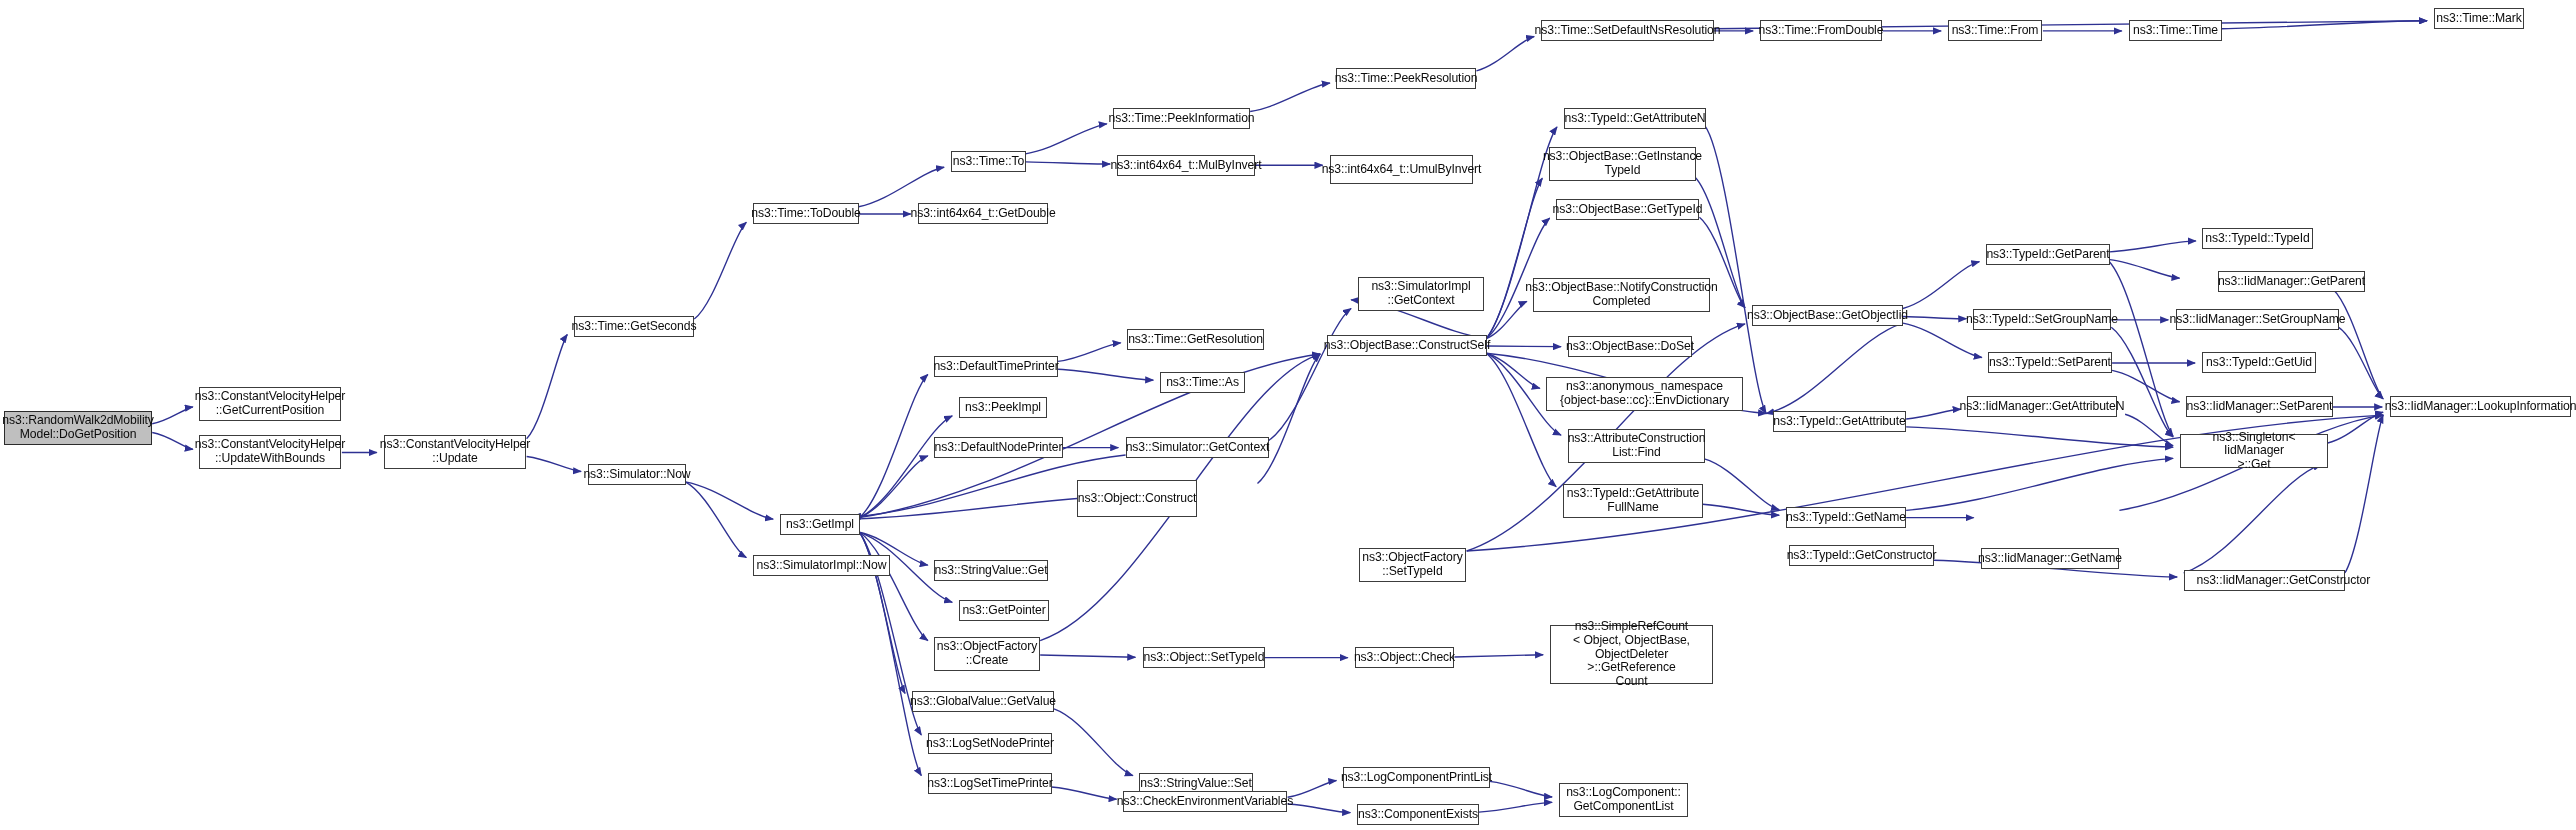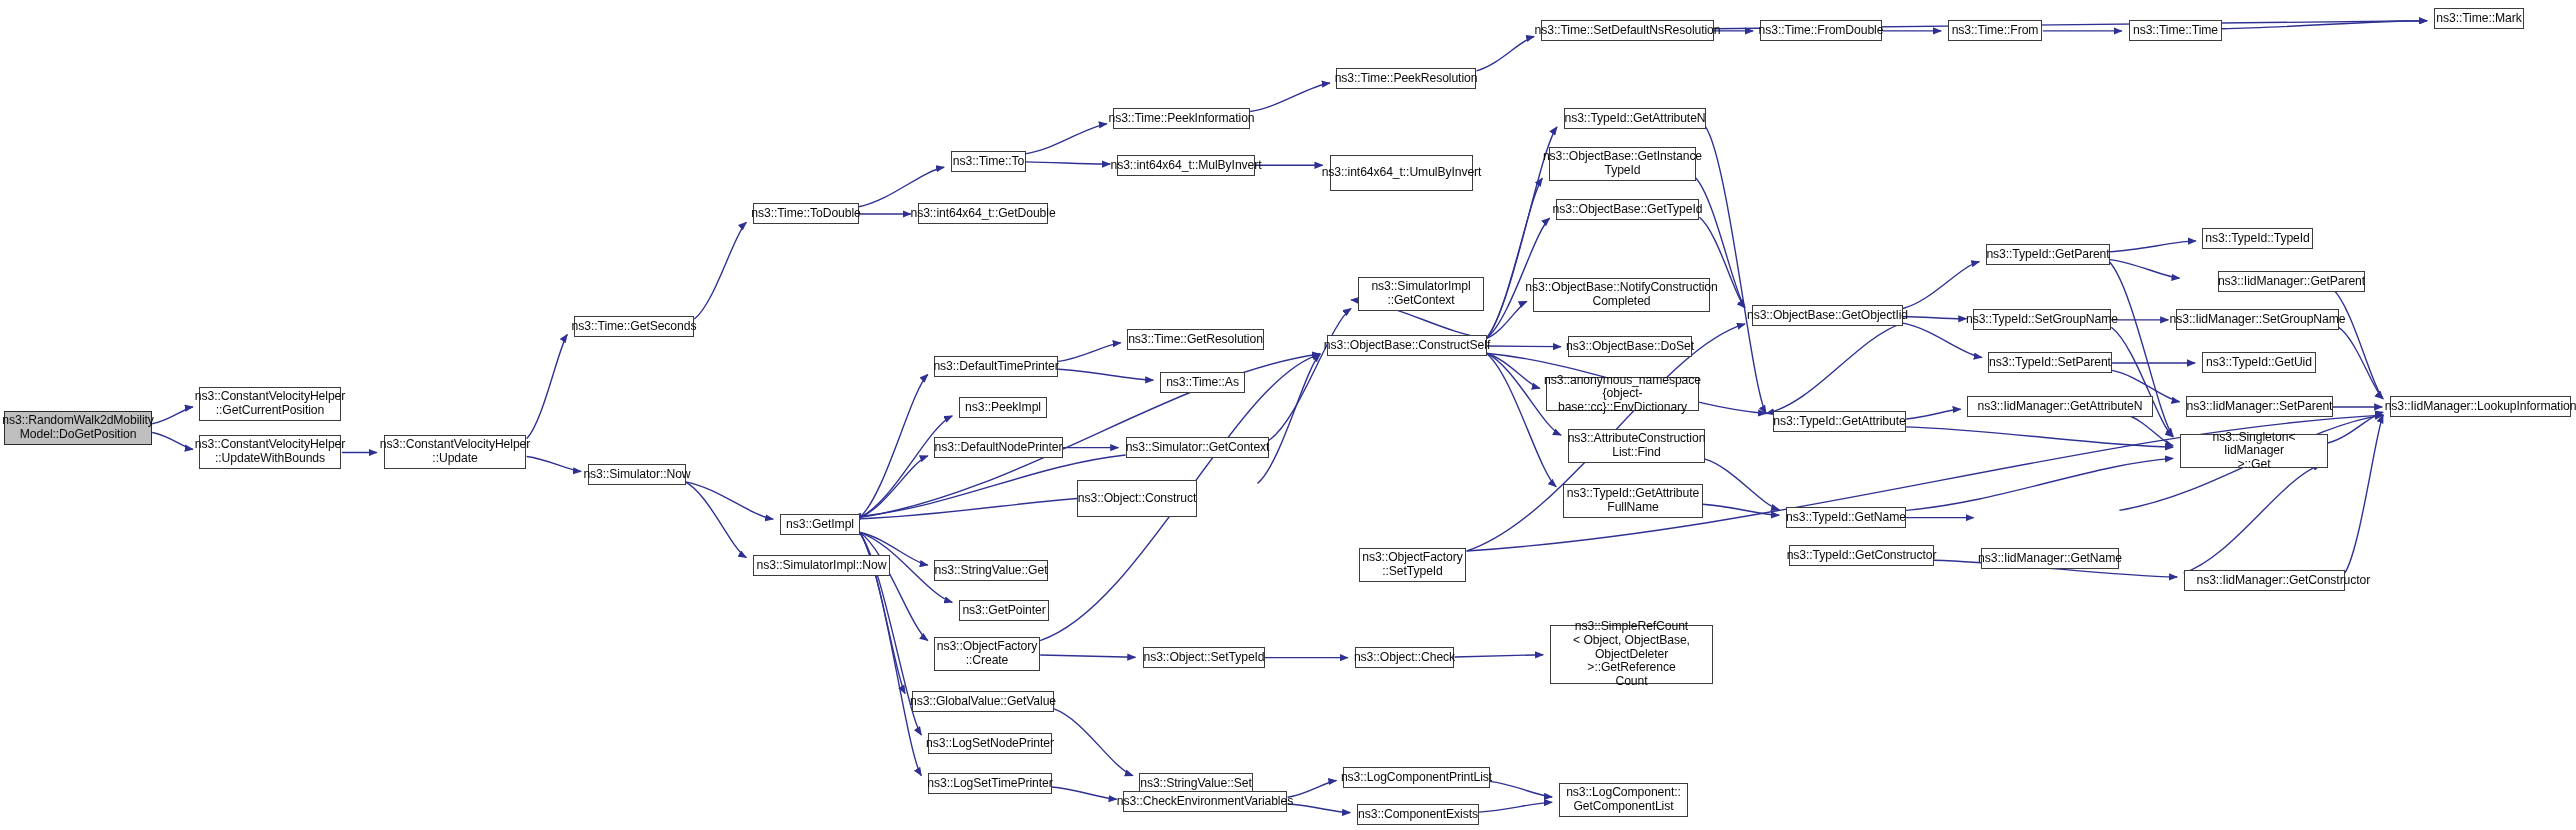--- a/index.html
+++ b/index.html
@@ -150,21 +150,21 @@
 ::UpdateWithBounds</div>
     <div class="node" style="left: 384px; top: 435px; width: 142px; height: 34px;">ns3::ConstantVelocityHelper
 ::Update</div>
     <div class="node" style="left: 574px; top: 316px; width: 120px; height: 21px;">ns3::Time::GetSeconds</div>
     <div class="node" style="left: 588px; top: 464px; width: 98px; height: 21px;">ns3::Simulator::Now</div>
     <div class="node" style="left: 753px; top: 203px; width: 106px; height: 21px;">ns3::Time::ToDouble</div>
     <div class="node" style="left: 918px; top: 203px; width: 130px; height: 21px;">ns3::int64x64_t::GetDouble</div>
     <div class="node" style="left: 951px; top: 151px; width: 75px; height: 21px;">ns3::Time::To</div>
     <div class="node" style="left: 1113px; top: 108px; width: 137px; height: 21px;">ns3::Time::PeekInformation</div>
     <div class="node" style="left: 1117px; top: 155px; width: 138px; height: 21px;">ns3::int64x64_t::MulByInvert</div>
-    <div class="node" style="left: 1330px; top: 155px; width: 143px; height: 36px;">ns3::int64x64_t::UmulByInvert</div>
+    <div class="node" style="left: 1330px; top: 155px; width: 143px; height: 29px;">ns3::int64x64_t::UmulByInvert</div>
     <div class="node" style="left: 1336px; top: 68px; width: 140px; height: 21px;">ns3::Time::PeekResolution</div>
     <div class="node" style="left: 1541px; top: 20.3px; width: 173px; height: 21px;">ns3::Time::SetDefaultNsResolution</div>
     <div class="node" style="left: 1760px; top: 20.3px; width: 122px; height: 21px;">ns3::Time::FromDouble</div>
     <div class="node" style="left: 1948px; top: 20.3px; width: 94px; height: 21px;">ns3::Time::From</div>
     <div class="node" style="left: 2129px; top: 20.3px; width: 93px; height: 21px;">ns3::Time::Time</div>
     <div class="node" style="left: 2434px; top: 8.1px; width: 90px; height: 21px;">ns3::Time::Mark</div>
     <div class="node" style="left: 780px; top: 514px; width: 80px; height: 21px;">ns3::GetImpl</div>
     <div class="node" style="left: 753px; top: 555px; width: 137px; height: 21px;">ns3::SimulatorImpl::Now</div>
     <div class="node" style="left: 934px; top: 356px; width: 124px; height: 21px;">ns3::DefaultTimePrinter</div>
     <div class="node" style="left: 959px; top: 397px; width: 88px; height: 21px;">ns3::PeekImpl</div>
@@ -179,21 +179,21 @@
 ::Create</div>
     <div class="node" style="left: 912px; top: 691px; width: 142px; height: 21px;">ns3::GlobalValue::GetValue</div>
     <div class="node" style="left: 928px; top: 733px; width: 124px; height: 21px;">ns3::LogSetNodePrinter</div>
     <div class="node" style="left: 928px; top: 773px; width: 124px; height: 21px;">ns3::LogSetTimePrinter</div>
     <div class="node" style="left: 1358px; top: 277px; width: 126px; height: 34px;">ns3::SimulatorImpl
 ::GetContext</div>
     <div class="node" style="left: 1327px; top: 335px; width: 160px; height: 21px;">ns3::ObjectBase::ConstructSelf</div>
     <div class="node" style="left: 1533px; top: 278px; width: 177px; height: 34px;">ns3::ObjectBase::NotifyConstruction
 Completed</div>
     <div class="node" style="left: 1568px; top: 336px; width: 124px; height: 21px;">ns3::ObjectBase::DoSet</div>
-    <div class="node" style="left: 1546px; top: 377px; width: 153px; height: 34px;">ns3::anonymous_namespace
+    <div class="node" style="left: 1546px; top: 377px; width: 197px; height: 34px;">ns3::anonymous_namespace
 {object-base::cc}::EnvDictionary</div>
     <div class="node" style="left: 1568px; top: 429px; width: 137px; height: 34px;">ns3::AttributeConstruction
 List::Find</div>
     <div class="node" style="left: 1563px; top: 484px; width: 140px; height: 34px;">ns3::TypeId::GetAttribute
 FullName</div>
     <div class="node" style="left: 1359px; top: 548px; width: 107px; height: 34px;">ns3::ObjectFactory
 ::SetTypeId</div>
     <div class="node" style="left: 1143px; top: 647px; width: 122px; height: 21px;">ns3::Object::SetTypeId</div>
     <div class="node" style="left: 1355px; top: 647px; width: 99px; height: 21px;">ns3::Object::Check</div>
     <div class="node" style="left: 1550px; top: 625px; width: 163px; height: 59px;">ns3::SimpleRefCount
@@ -210,21 +210,21 @@
     <div class="node" style="left: 1549px; top: 147px; width: 147px; height: 34px;">ns3::ObjectBase::GetInstance
 TypeId</div>
     <div class="node" style="left: 1556px; top: 199px; width: 143px; height: 21px;">ns3::ObjectBase::GetTypeId</div>
     <div class="node" style="left: 1752px; top: 305px; width: 151px; height: 21px;">ns3::ObjectBase::GetObjectIid</div>
     <div class="node" style="left: 1773px; top: 411px; width: 133px; height: 21px;">ns3::TypeId::GetAttribute</div>
     <div class="node" style="left: 1786px; top: 507px; width: 120px; height: 21px;">ns3::TypeId::GetName</div>
     <div class="node" style="left: 1789px; top: 545px; width: 145px; height: 21px;">ns3::TypeId::GetConstructor</div>
     <div class="node" style="left: 1986px; top: 244px; width: 124px; height: 21px;">ns3::TypeId::GetParent</div>
     <div class="node" style="left: 1973px; top: 309px; width: 138px; height: 21px;">ns3::TypeId::SetGroupName</div>
     <div class="node" style="left: 1988px; top: 352px; width: 124px; height: 21px;">ns3::TypeId::SetParent</div>
-    <div class="node" style="left: 1967px; top: 396px; width: 186px; height: 21px; text-align: center;">ns3::IidManager::GetAttributeN</div>
+    <div class="node" style="left: 1967px; top: 396px; width: 150px; height: 21px; text-align: center;">ns3::IidManager::GetAttributeN</div>
     <div class="node" style="left: 1981px; top: 507px; width: 138px; height: 21px; margin-top: 41px;">ns3::IidManager::GetName</div>
     <div class="node" style="left: 2202px; top: 228px; width: 111px; height: 21px;">ns3::TypeId::TypeId</div>
     <div class="node" style="left: 2186px; top: 271px; width: 147px; height: 21px; margin-left: 32px;">ns3::IidManager::GetParent</div>
     <div class="node" style="left: 2176px; top: 309px; width: 163px; height: 21px;">ns3::IidManager::SetGroupName</div>
     <div class="node" style="left: 2202px; top: 352px; width: 114px; height: 21px;">ns3::TypeId::GetUid</div>
     <div class="node" style="left: 2186px; top: 396px; width: 147px; height: 21px;">ns3::IidManager::SetParent</div>
     <div class="node" style="left: 2180px; top: 434px; width: 148px; height: 34px;">ns3::Singleton&lt; IidManager
 &gt;::Get</div>
     <div class="node" style="left: 2184px; top: 570px; width: 161px; height: 21px; padding-left: 41px;">ns3::IidManager::GetConstructor</div>
     <div class="node" style="left: 2390px; top: 396px; width: 181px; height: 21px;">ns3::IidManager::LookupInformation</div>

